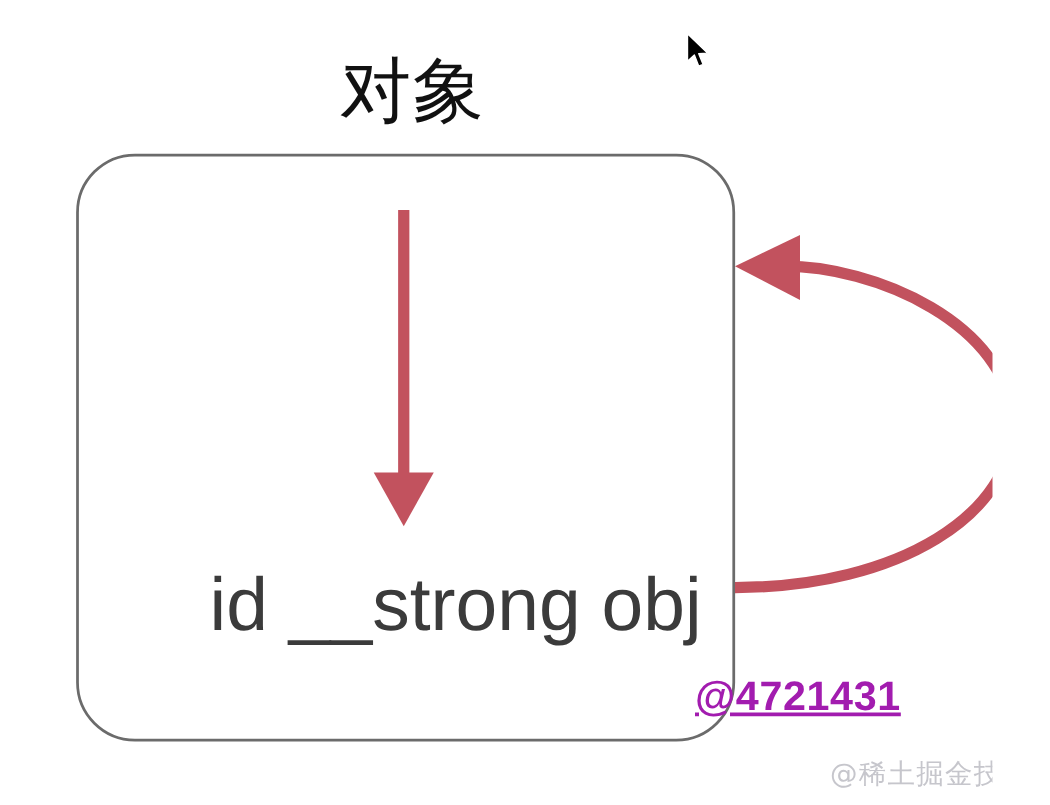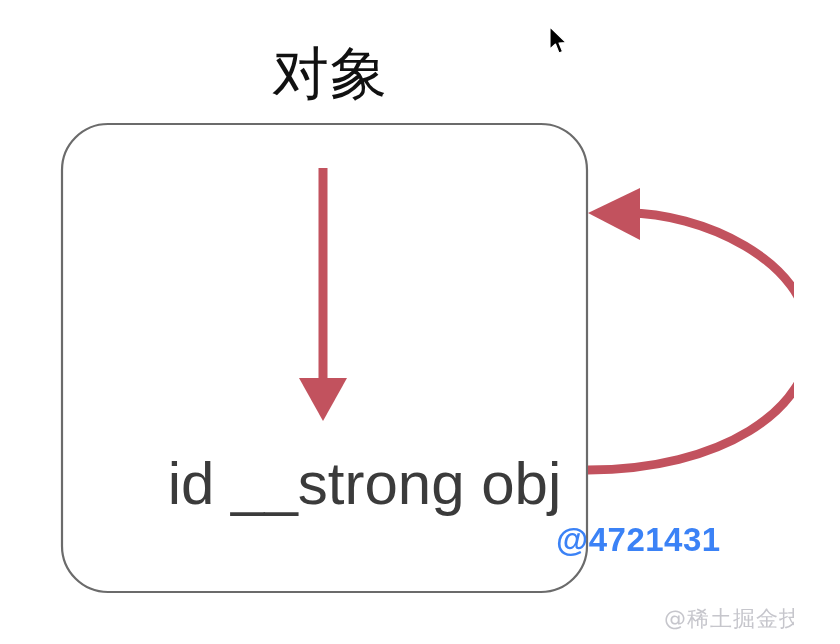--- a/index.html
+++ b/index.html
@@ -49,25 +49,26 @@
     margin-left: 40px;
   }
   .watermark {
     position: absolute;
     color: #c9c9cf;
     white-space: nowrap;
     pointer-events: none;
   }
   .watermark-user {
     left: 556px;
-    top: 521px;
+    top: 538px;
     font-size: 33px;
     font-weight: bold;
     letter-spacing: 0.5px;
-    color: #3b82f6;
+    color: #a21caf;
+    text-decoration: underline;
   }
   .watermark-brand {
     left: 664px;
     top: 604px;
     font-size: 22px;
     letter-spacing: 1px;
     color: #c6c6cc;
     font-family: "DejaVu Sans", "Liberation Sans", sans-serif;
   }
   .cursor {

